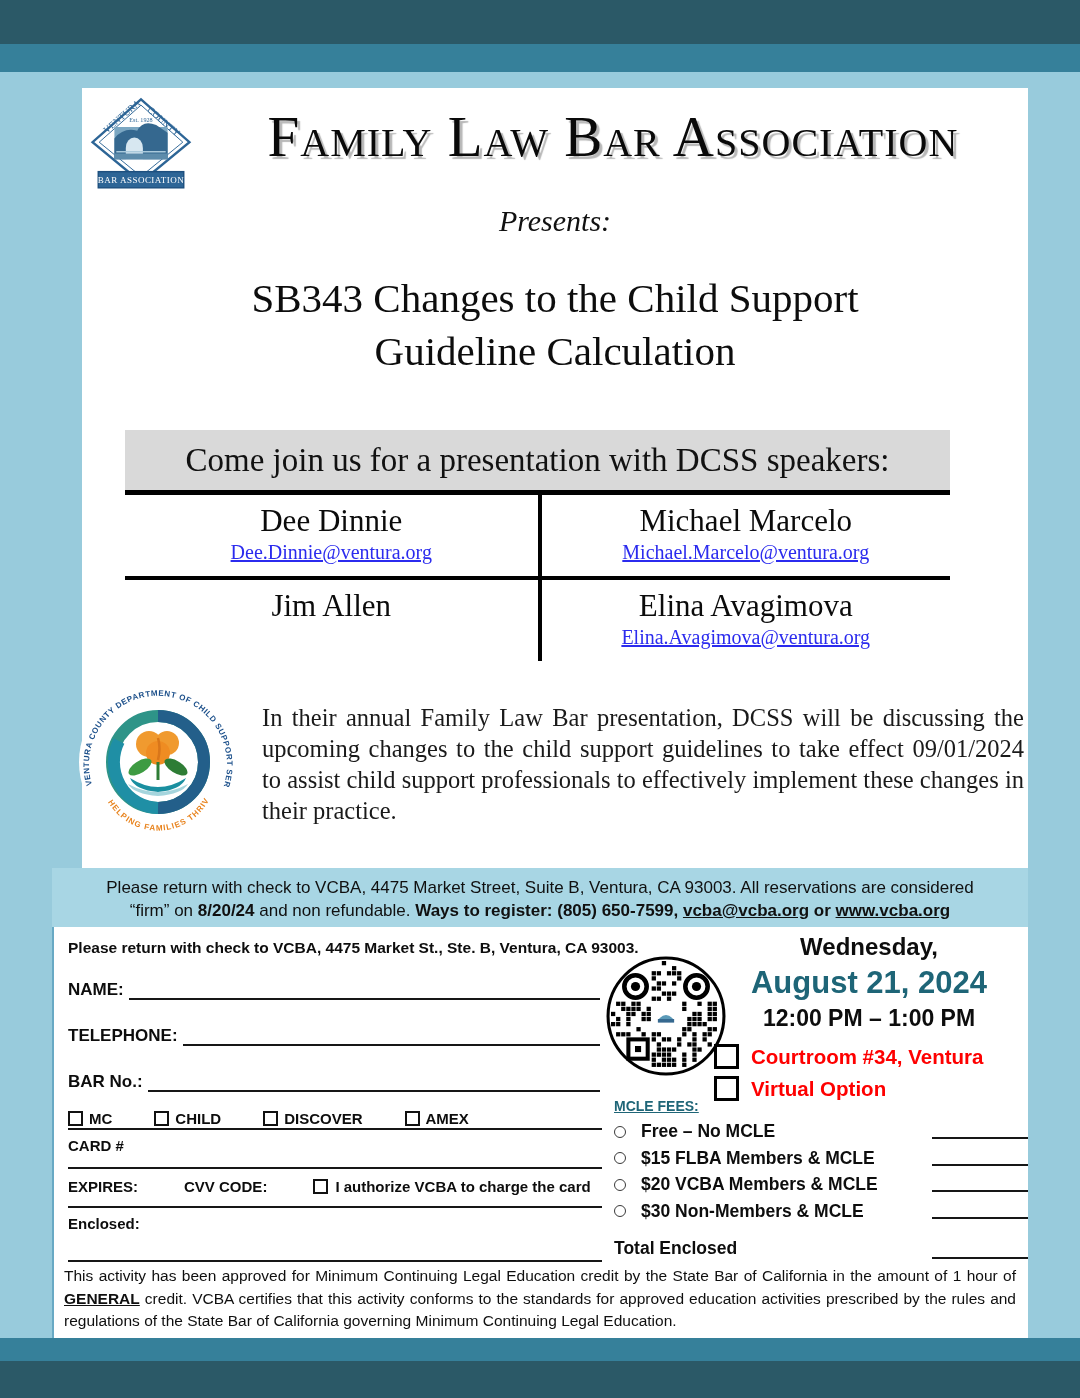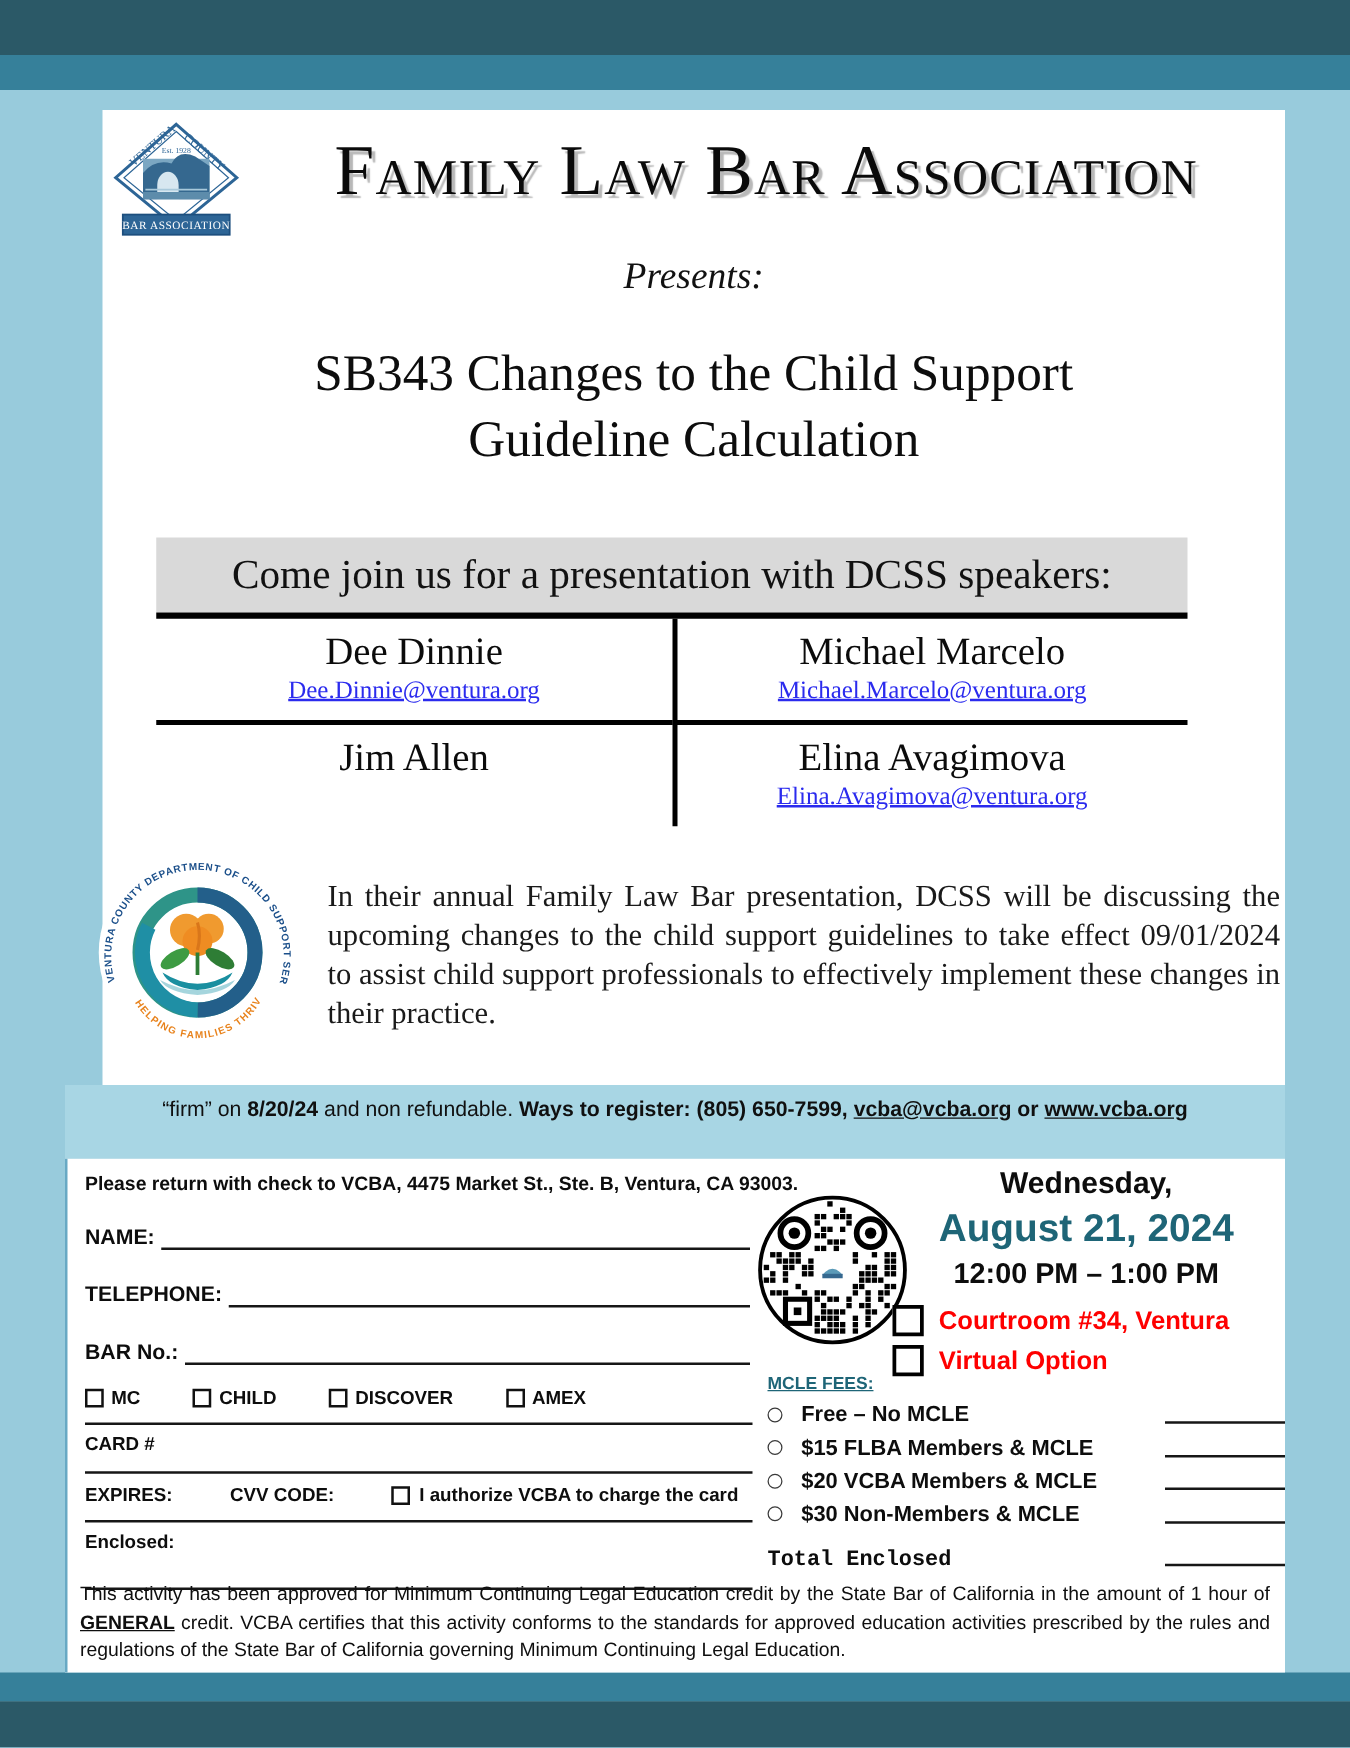--- a/index.html
+++ b/index.html
@@ -62,21 +62,21 @@
   
   .form-block{
     position:absolute;left:52px;top:927px;width:976px;height:411px;background:#ffffff;
     border-left:2px solid #68a9c4;box-sizing:border-box;
   }
   .return-note{position:absolute;left:14px;top:12px;font-size:15.5px;font-weight:bold;color:#0d0d0d;}
   .field-row{position:absolute;left:14px;width:532px;display:flex;align-items:flex-end;}
   .field-row .lbl{font-size:17px;font-weight:bold;color:#0d0d0d;white-space:nowrap;}
   .fill-line{flex:1;border-bottom:2px solid #161616;height:19px;margin-left:5px;}
   .card-area{position:absolute;left:14px;top:180px;width:534px;}
-  .cards-row{display:flex;gap:42px;align-items:center;padding:3px 0 11px;border-bottom:2.5px solid #161616;}
+  .cards-row{display:flex;gap:42px;align-items:center;padding:3px 0 1px;border-bottom:2.5px solid #161616;}
   .cardopt{display:flex;align-items:center;gap:6px;font-size:15px;font-weight:bold;color:#0d0d0d;}
   .cb{display:inline-block;width:11px;height:11px;border:2px solid #111;background:#fff;}
   .cardnum-row{font-size:15px;font-weight:bold;color:#0d0d0d;padding:7px 0 13px;border-bottom:2.5px solid #161616;}
   .expires-row{display:flex;align-items:center;gap:46px;font-size:15px;font-weight:bold;color:#0d0d0d;padding:9px 0 11px;border-bottom:2.5px solid #161616;}
   .auth{display:flex;align-items:center;gap:7px;}
   .sig-row{font-size:15px;font-weight:bold;color:#0d0d0d;padding:7px 0 28px;border-bottom:2.5px solid #161616;}
 
   .qr{position:absolute;left:551px;top:28px;width:122px;height:122px;}
   .schedule{position:absolute;left:650px;top:6px;width:330px;text-align:center;}
   .sch-day{font-size:24px;font-weight:bold;color:#0d0d0d;}
@@ -86,21 +86,21 @@
   .loc-row{display:flex;align-items:center;gap:12px;margin-bottom:7px;}
   .bigcb{display:inline-block;width:19px;height:19px;border:3.5px solid #000;background:#fff;}
   .loc-label{font-size:20.5px;font-weight:bold;color:#fe0000;white-space:nowrap;}
   .fees{position:absolute;left:560px;top:171px;width:414px;}
   .fees-heading{font-size:14px;font-weight:bold;color:#1e6577;text-decoration:underline;margin-bottom:7px;}
   .fee-row{display:flex;align-items:center;margin-bottom:5.5px;}
   .radio{display:inline-block;width:10px;height:10px;border:1.5px solid #3a3a3a;border-radius:50%;background:#fff;}
   .fee-label{font-size:17.5px;font-weight:bold;color:#0d0d0d;margin-left:15px;white-space:nowrap;}
   .fee-spacer{flex:1;}
   .fee-line{width:96px;border-bottom:2.5px solid #161616;height:13px;}
-  .total-row{display:flex;align-items:flex-start;margin-top:16px;font-family:Liberation Mono, monospace;}
+  .total-row{display:flex;align-items:flex-end;margin-top:16px;}
   .total-label{font-size:17.5px;font-weight:bold;color:#0d0d0d;}
   .fine-print{
     position:absolute;left:10px;top:338px;width:952px;
     font-size:15.5px;line-height:22.5px;color:#0f0f0f;text-align:justify;
   }
   .fine-print .gb{font-weight:bold;text-decoration:underline;}
 </style>
 </head>
 <body>
 
@@ -185,20 +185,21 @@
       <line x1="80" y1="80" x2="80" y2="98" stroke="#2e7d35" stroke-width="3"></line>
       <path d="M 52,96 Q 80,114 108,96 Q 103,108 80,110 Q 57,108 52,96 Z" fill="#1a8fa0"></path>
       <path d="M 50,102 Q 80,118 110,102 Q 104,112 80,114 Q 56,112 50,102 Z" fill="#7fc3cf" opacity="0.7"></path>
     </g>
   </svg>
 
   <div class="description">In their annual Family Law Bar presentation, DCSS will be discussing the upcoming changes to the child support guidelines to take effect 09/01/2024 to assist child support professionals to effectively implement these changes in their practice.</div>
 </div>
 
 <div class="reg-bar">
+  <div>Please return with check to VCBA, 4475 Market Street, Suite B, Ventura, CA 93003.  All reservations are considered</div>
   <div>
     <span>“firm” on </span><span class="b">8/20/24</span><span> and non refundable. </span><span class="b">Ways to register: (805) 650-7599, </span><span class="link">vcba@vcba.org</span><span class="b"> or </span><span class="link">www.vcba.org</span>
   </div>
 </div>
 
 <div class="form-block">
 
   <div class="return-note">Please return with check to VCBA, 4475 Market St., Ste. B, Ventura, CA 93003.</div>
 
   <div class="field-row" style="top:52px">

